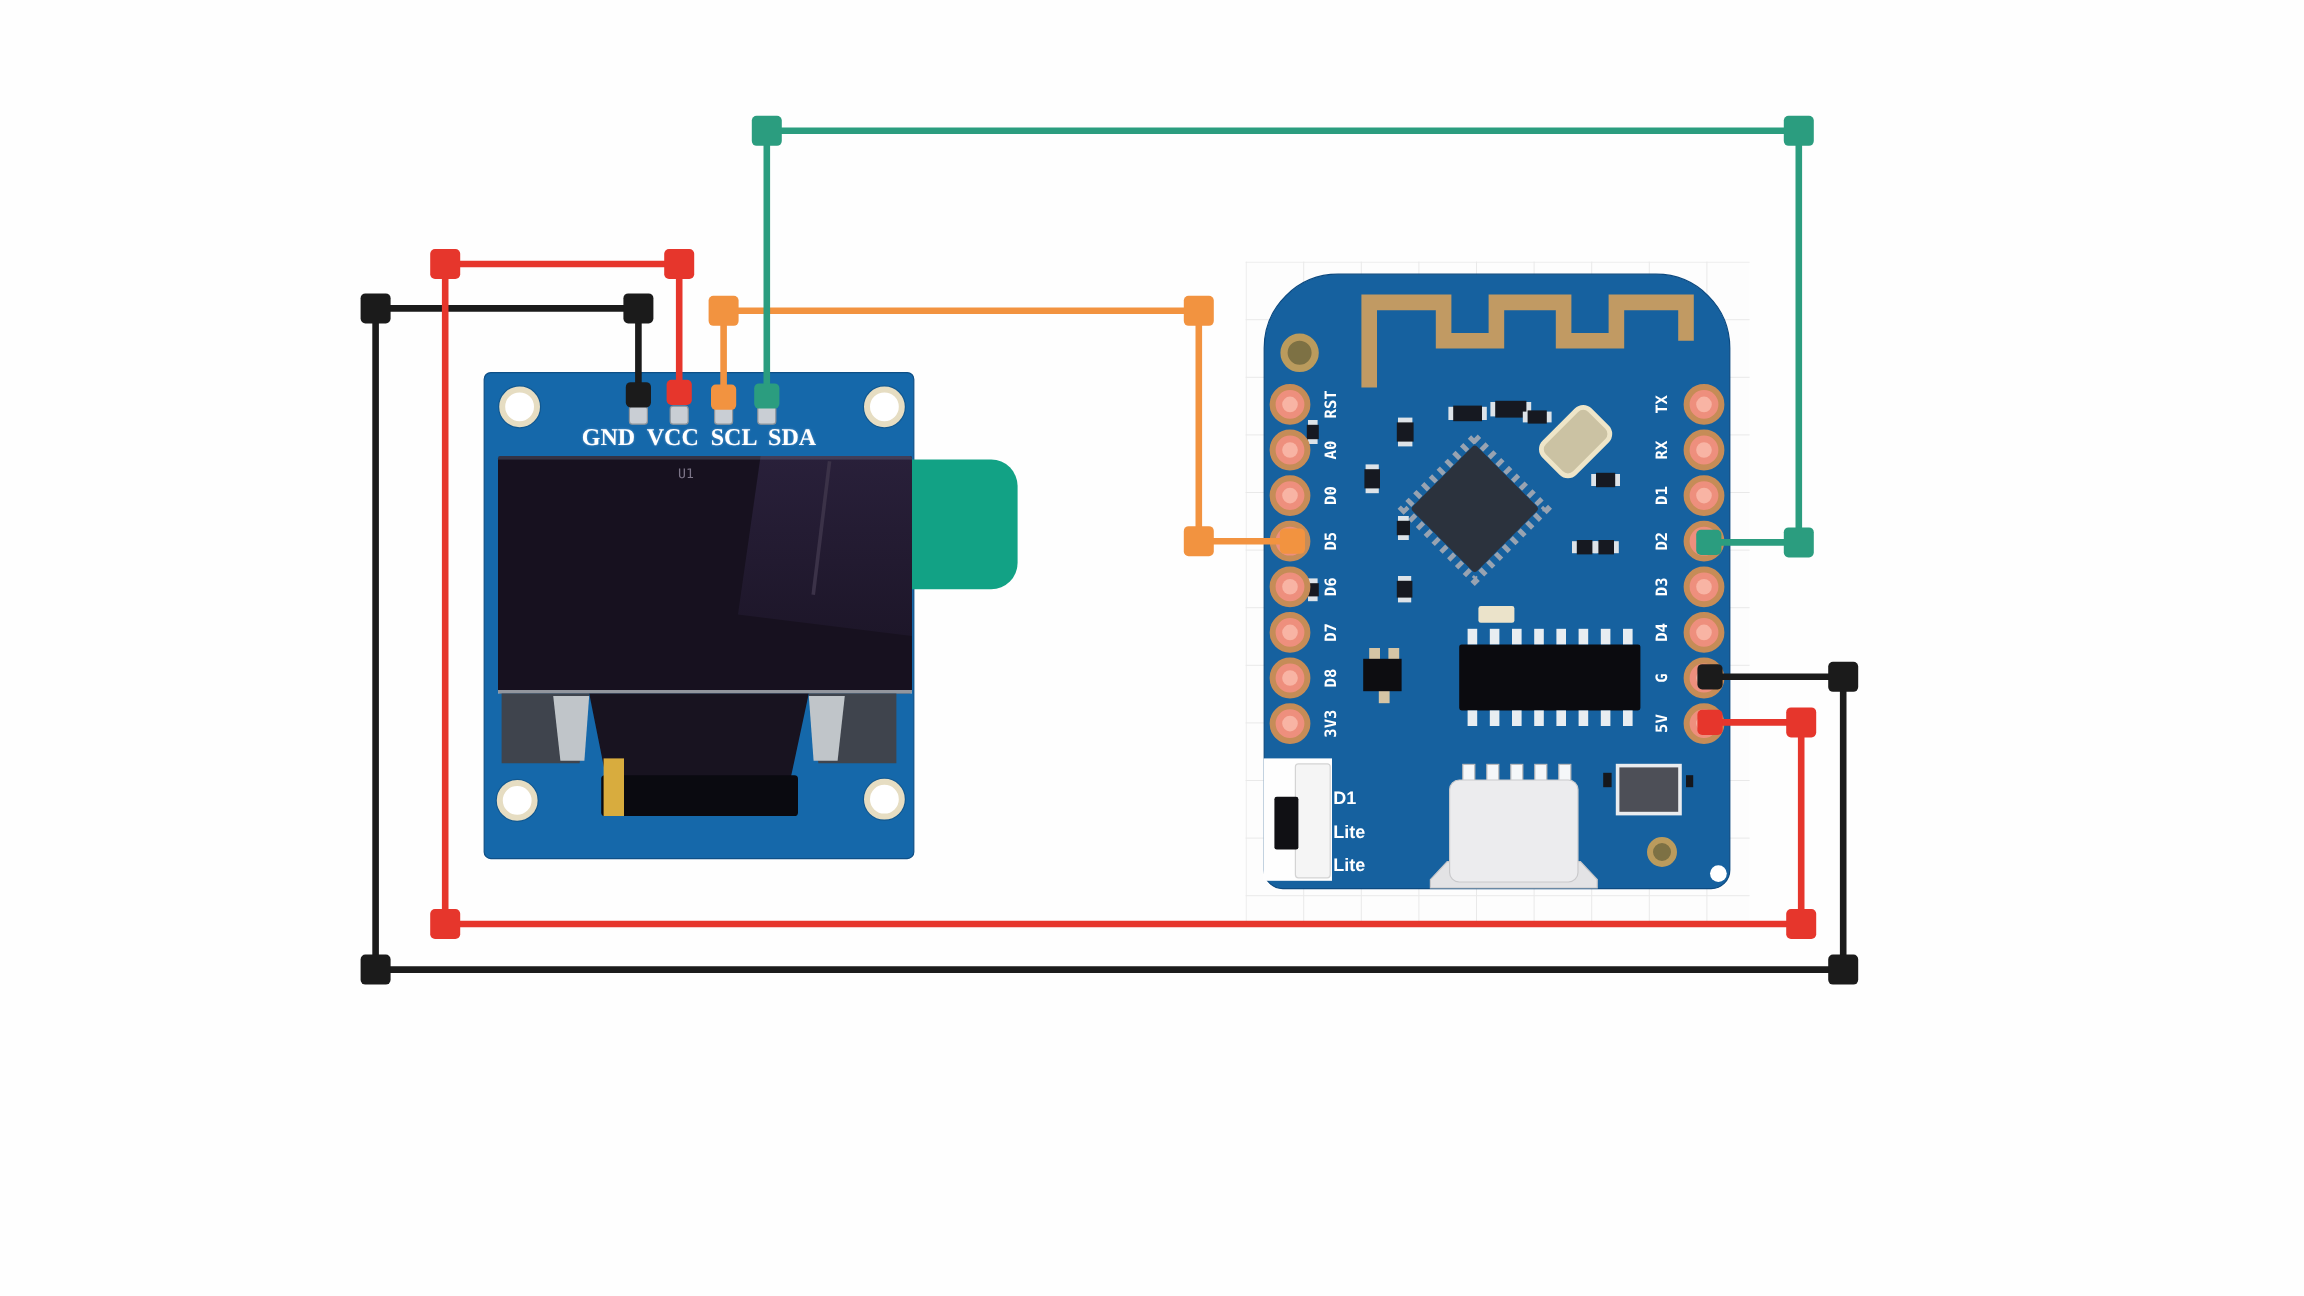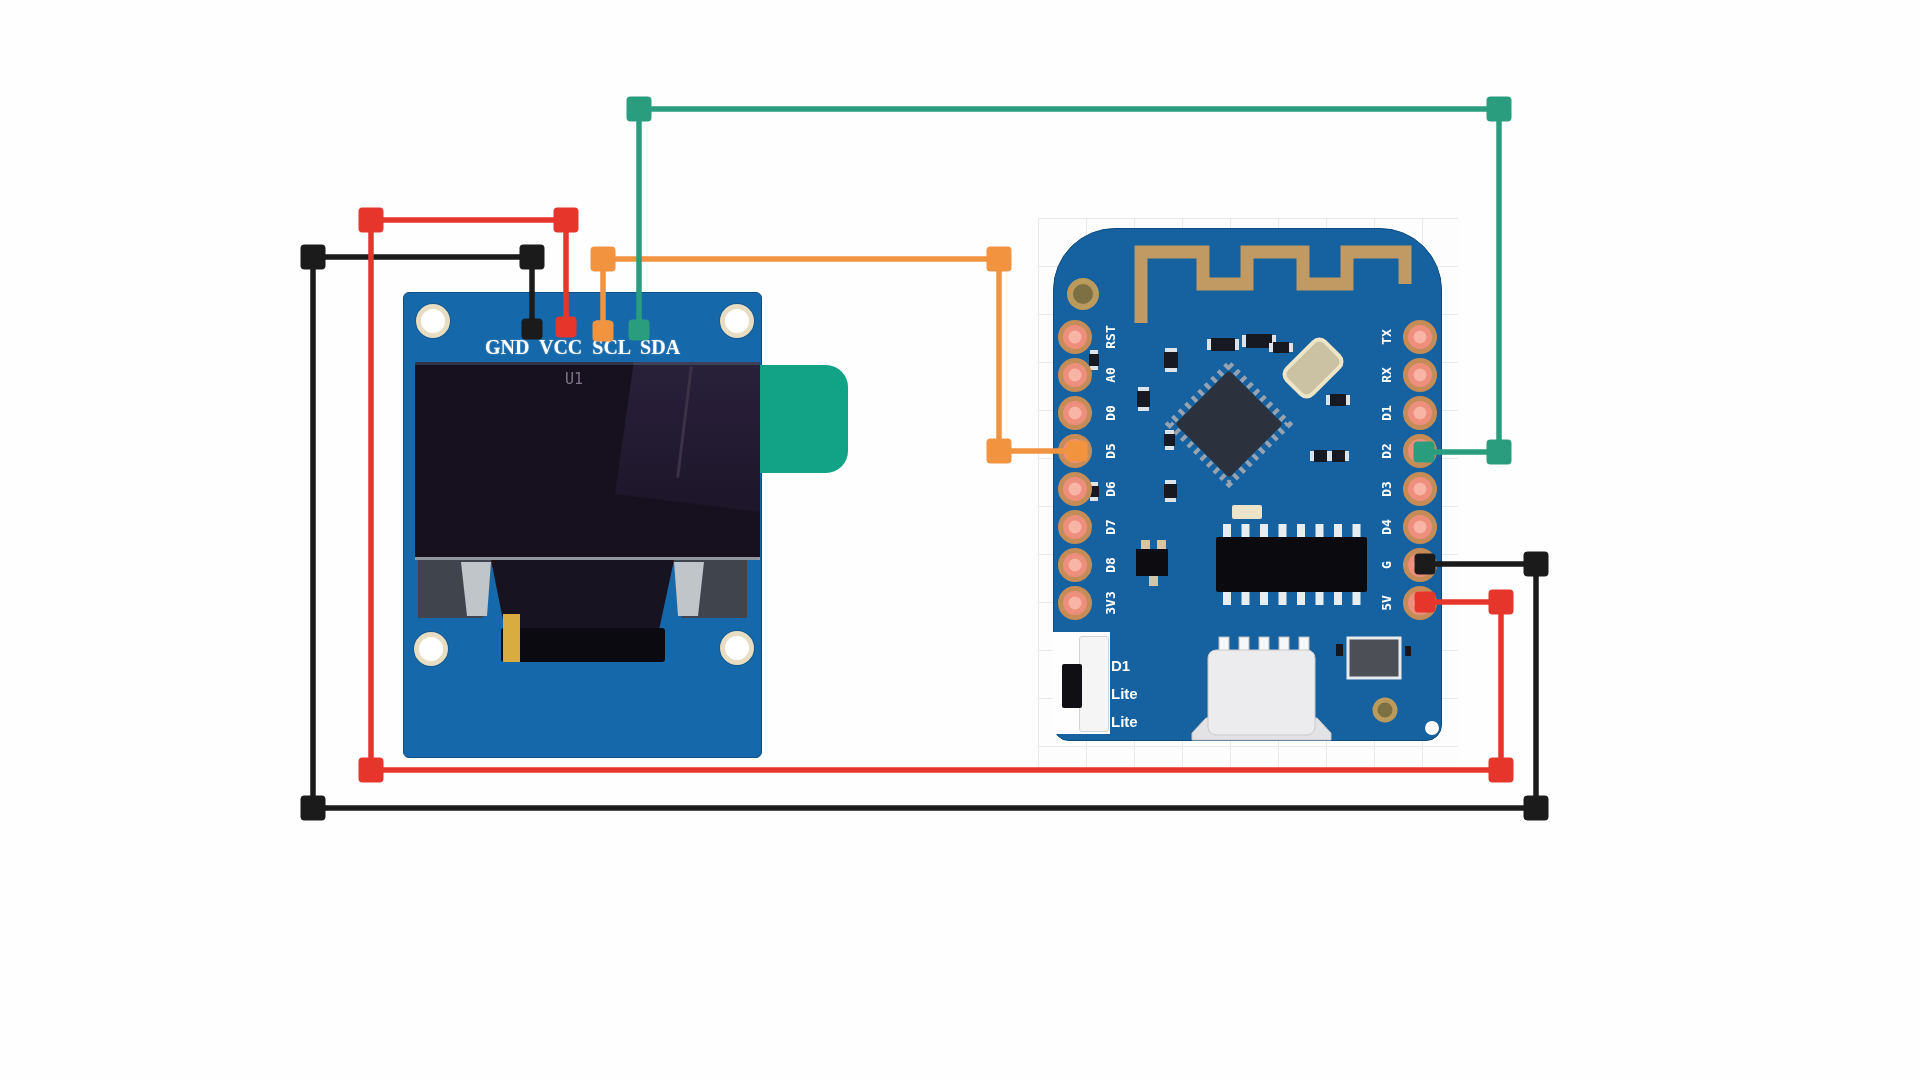--- a/index.html
+++ b/index.html
@@ -4,35 +4,35 @@
 <style>
   html,body{margin:0;padding:0;background:#fff;}
   #stage{position:relative;width:1920px;height:1080px;background:#fefefe;overflow:hidden;
          font-family:"Liberation Sans", sans-serif;}
   
   #grid{position:absolute;left:1038px;top:218px;width:420px;height:550px;background:#fdfdfd;
         background-image:linear-gradient(#e9e9e9 1px,transparent 1px),
                          linear-gradient(90deg,#e9e9e9 1px,transparent 1px);
         background-size:48px 48px;}
   
-  #oled{position:absolute;left:403px;top:292px;width:359px;height:466px;z-index:2;}
+  #oled{position:absolute;left:403px;top:310px;width:359px;height:406px;z-index:2;}
   .oled-pcb{position:absolute;inset:0;background:#1568aa;border:1px solid #0e4f86;border-radius:6px;box-sizing:border-box;}
   .hole{position:absolute;width:34px;height:34px;border-radius:50%;background:#fff;
         border:5px solid #e6ddc2;box-sizing:border-box;box-shadow:0 0 0 1px rgba(0,0,0,.15);}
   .pad{position:absolute;width:16px;height:16px;background:#c9ced4;border-radius:3px;border:1px solid #8e959c;box-sizing:border-box;}
   .oled-header{position:absolute;left:0;top:44px;width:100%;text-align:center;color:#fff;
         font-family:"Liberation Serif", serif;font-weight:bold;font-size:20px;word-spacing:5px;
         text-shadow:0 0 2px rgba(220,230,255,.45);}
   .oled-screen{position:absolute;left:12px;top:70px;width:345px;height:198px;background:#17111f;border-radius:2px;overflow:hidden;}
   .screen-topline{position:absolute;left:0;top:0;width:100%;height:3px;background:rgba(130,140,170,.28);}
   .screen-reflection{position:absolute;left:200px;top:0;width:145px;height:150px;
         background:linear-gradient(180deg,#29203a,#1d1629);
         clip-path:polygon(13% 0,100% 0,100% 100%,0 88%);}
   .screen-streak{position:absolute;left:268px;top:4px;width:3px;height:112px;background:#3b3248;transform:rotate(7deg);}
-  .oled-ref{position:absolute;left:150px;top:8px;color:#7d7588;font-size:15px;font-family:"DejaVu Sans Mono",monospace;}
+  .oled-ref{position:absolute;left:150px;top:8px;color:#7d7588;font-size:11px;font-family:"DejaVu Sans Mono",monospace;}
   .screen-bottomline{position:absolute;left:12px;top:265px;width:345px;height:3px;background:#bcc3c9;opacity:.75;}
   .oled-tab{position:absolute;left:352px;top:73px;width:93px;height:108px;background:#12a285;
         border-radius:4px 22px 22px 4px;}
   .oled-deco{position:absolute;left:0;top:0;}
   
   #d1board{position:absolute;left:1053px;top:228px;width:389px;height:513px;z-index:2;}
   .d1-pcb{position:absolute;inset:0;background:#16619f;border:1px solid #0d4a80;box-sizing:border-box;
         border-radius:62px 62px 16px 16px;}
   .d1-notch{position:absolute;left:0;top:404px;width:57px;height:102px;background:#fefefe;}
   .reset-housing{position:absolute;left:26px;top:408px;width:30px;height:96px;background:#f5f5f5;

